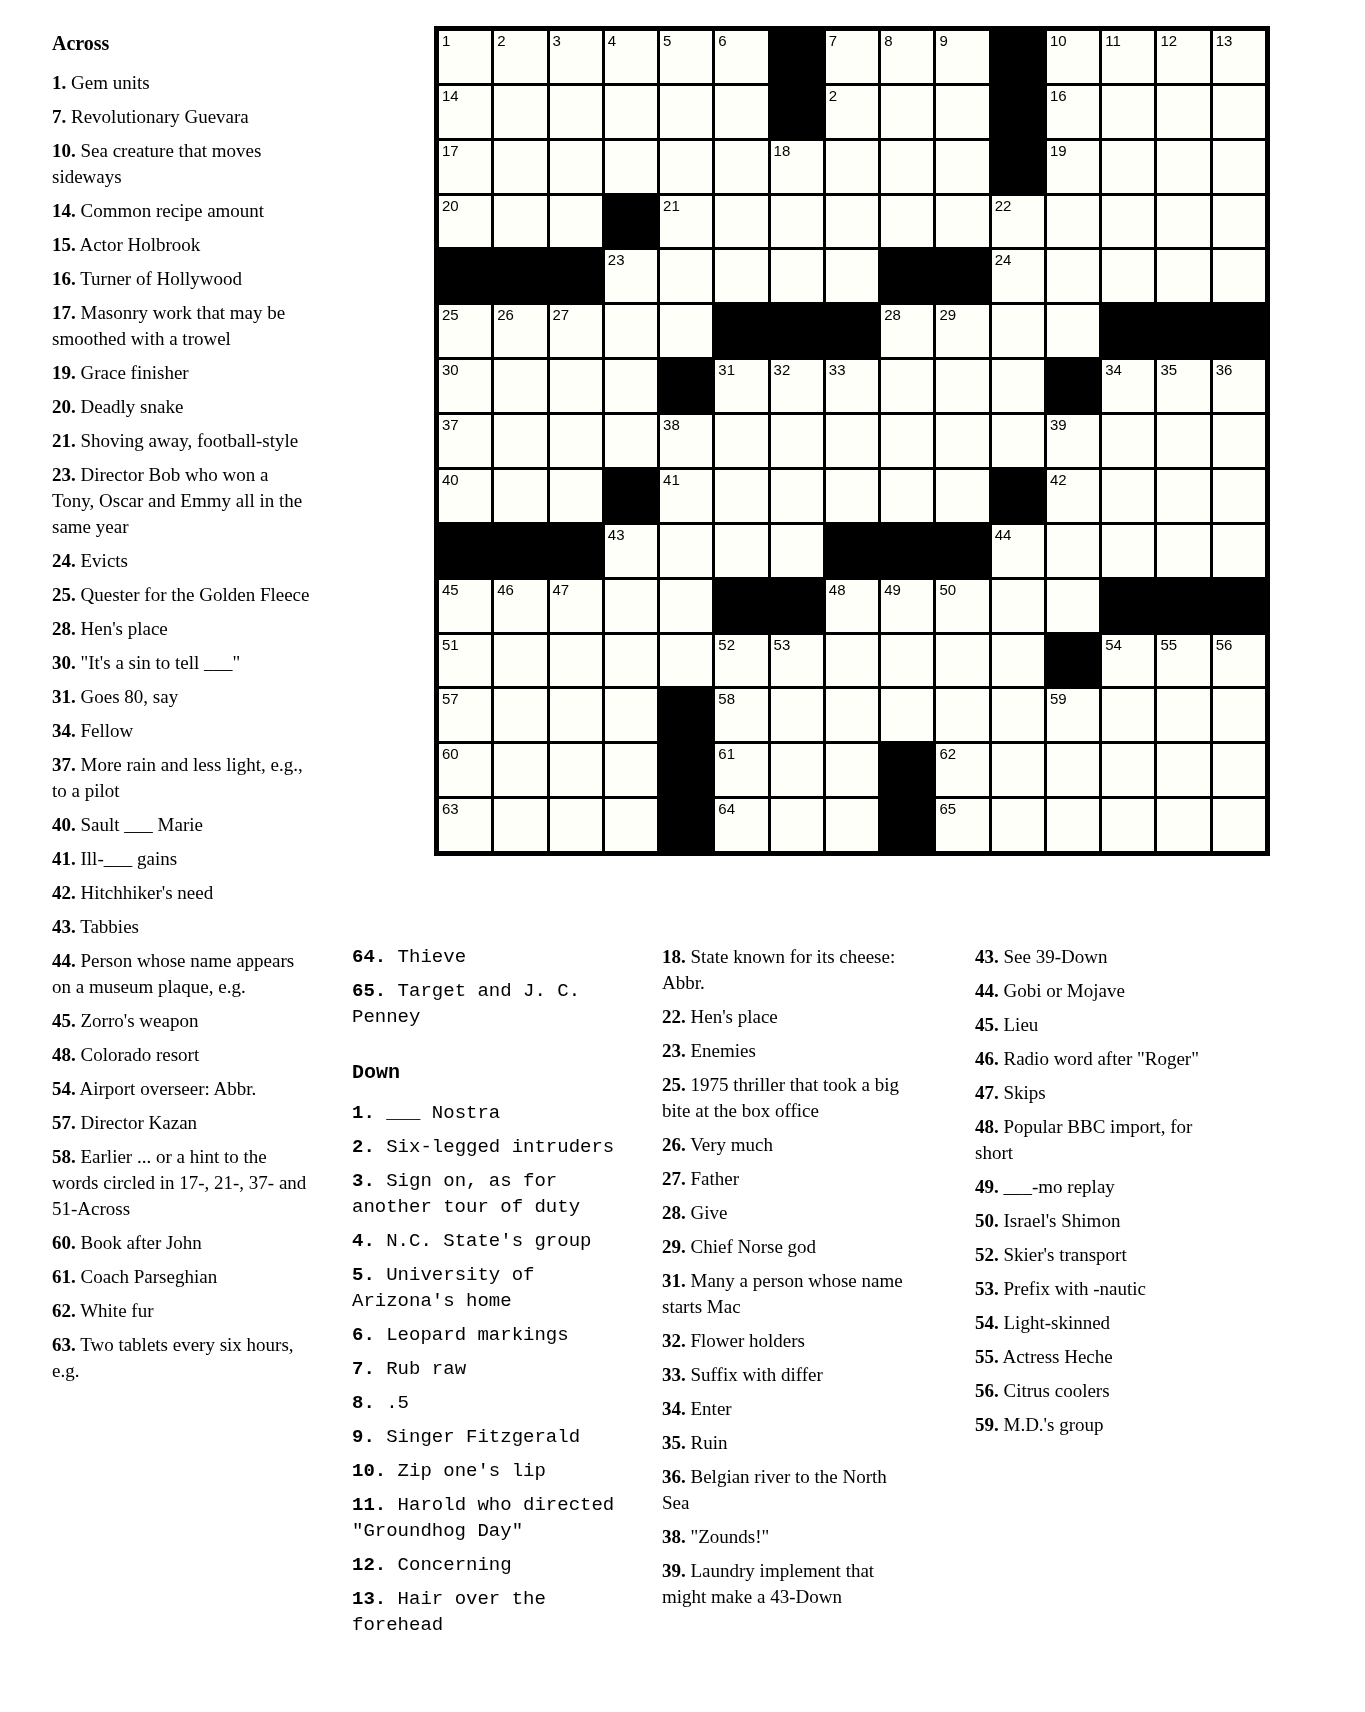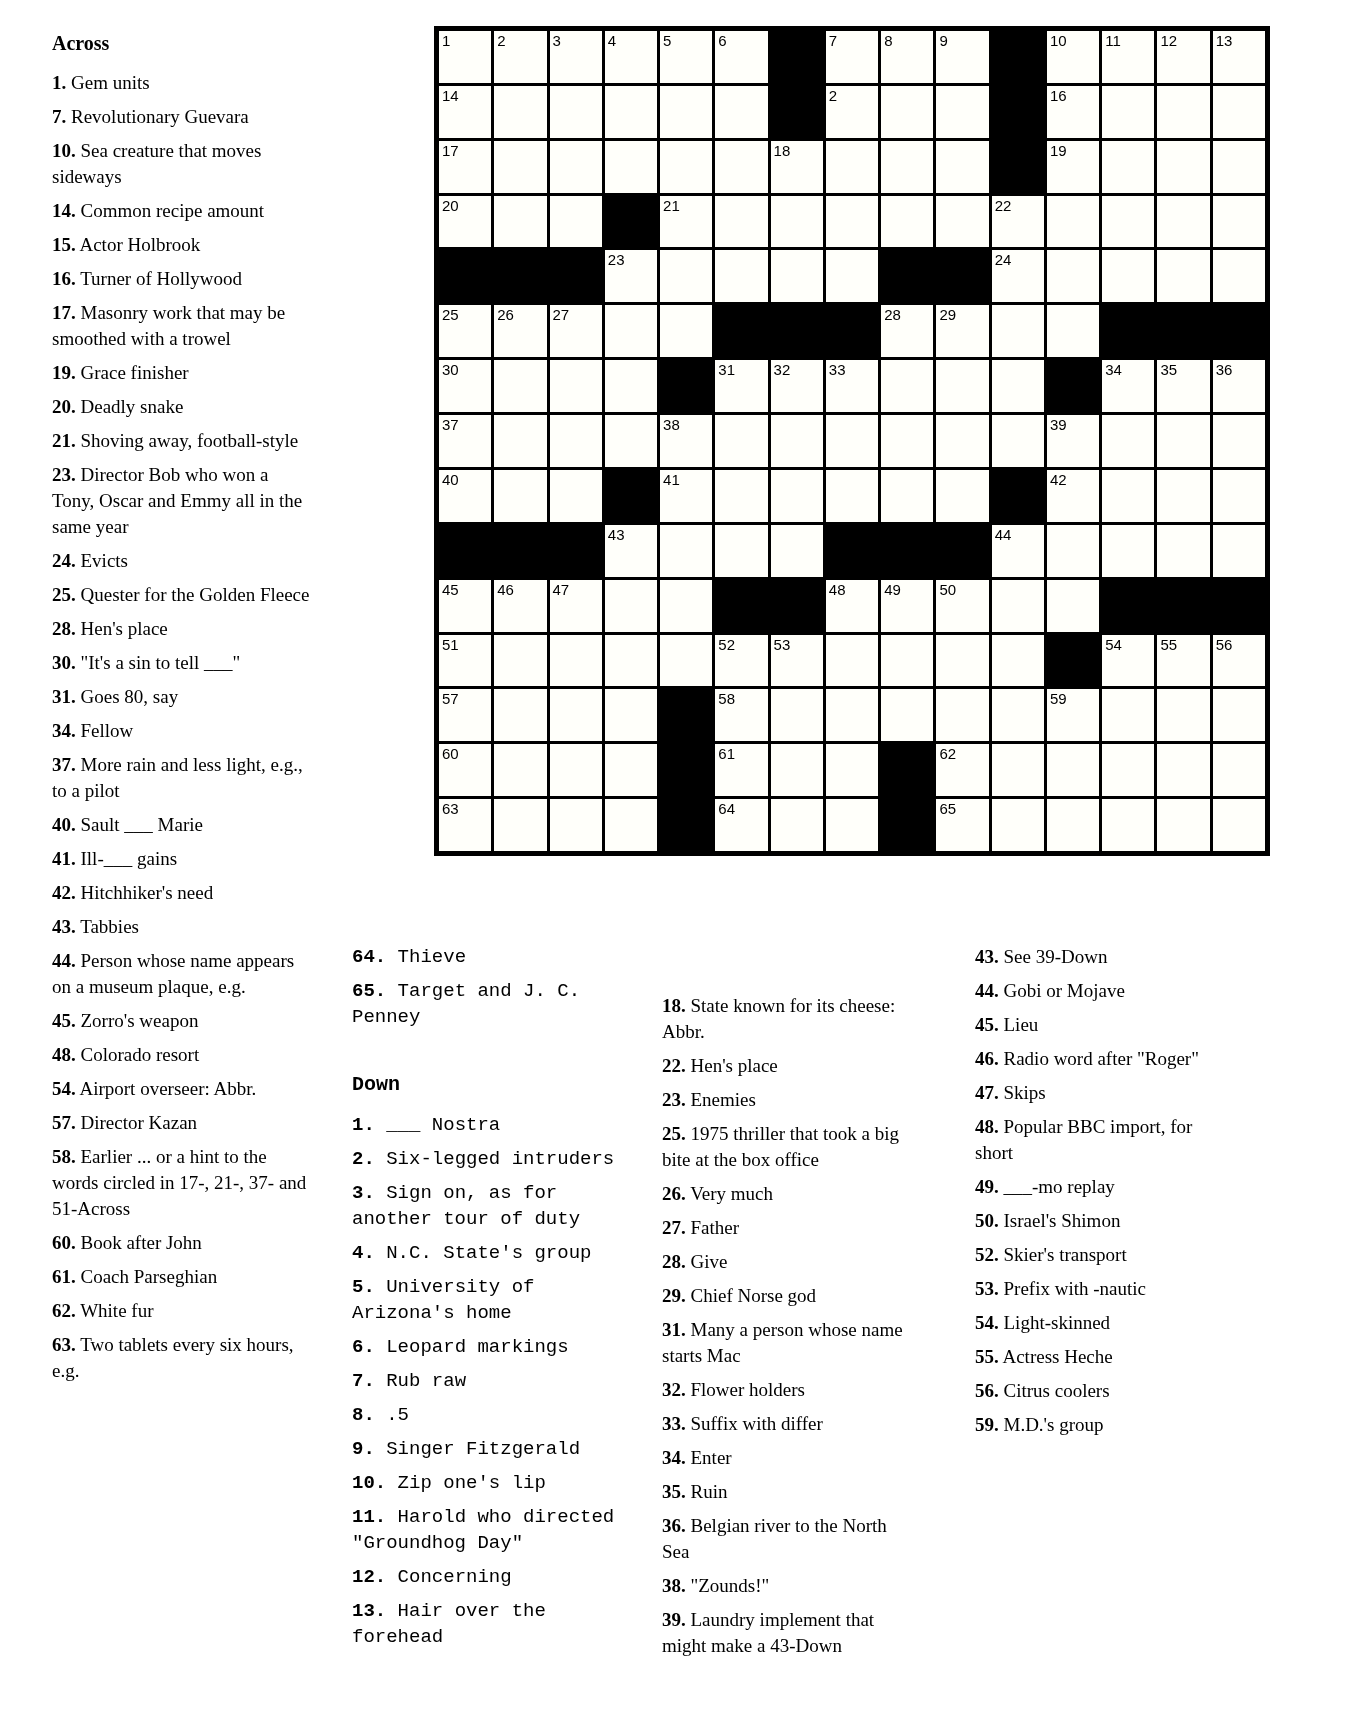--- a/index.html
+++ b/index.html
@@ -32,24 +32,24 @@
   .clue-col{position:absolute;}
   .clue-col p.clue{
     margin:0 0 8px 0;
     font-size:19px;line-height:26px;
   }
   .clue-col p.clue b{font-weight:bold;}
   .clue-header{
     font-size:20px;line-height:26px;font-weight:bold;
     margin:0 0 14px 0;
   }
-  .clue-header.spaced{margin-top:42px;}
+  .clue-header.spaced{margin-top:30px;}
   #col-left  {left:28px; top:30px; width:262px;margin-left:24px;}
   #col-b1    {left:352px;top:944px;width:268px;font-family:Liberation Mono, monospace;}
-  #col-b2    {left:662px;top:993px;width:245px;}
+  #col-b2    {left:662px;top:944px;width:245px;}
   #col-b3    {left:975px;top:944px;width:228px;}
 </style>
 </head>
 <body>
 
 <div id="grid">
     <div class="cell">
       <span class="num">1</span>
     </div>
     <div class="cell">

